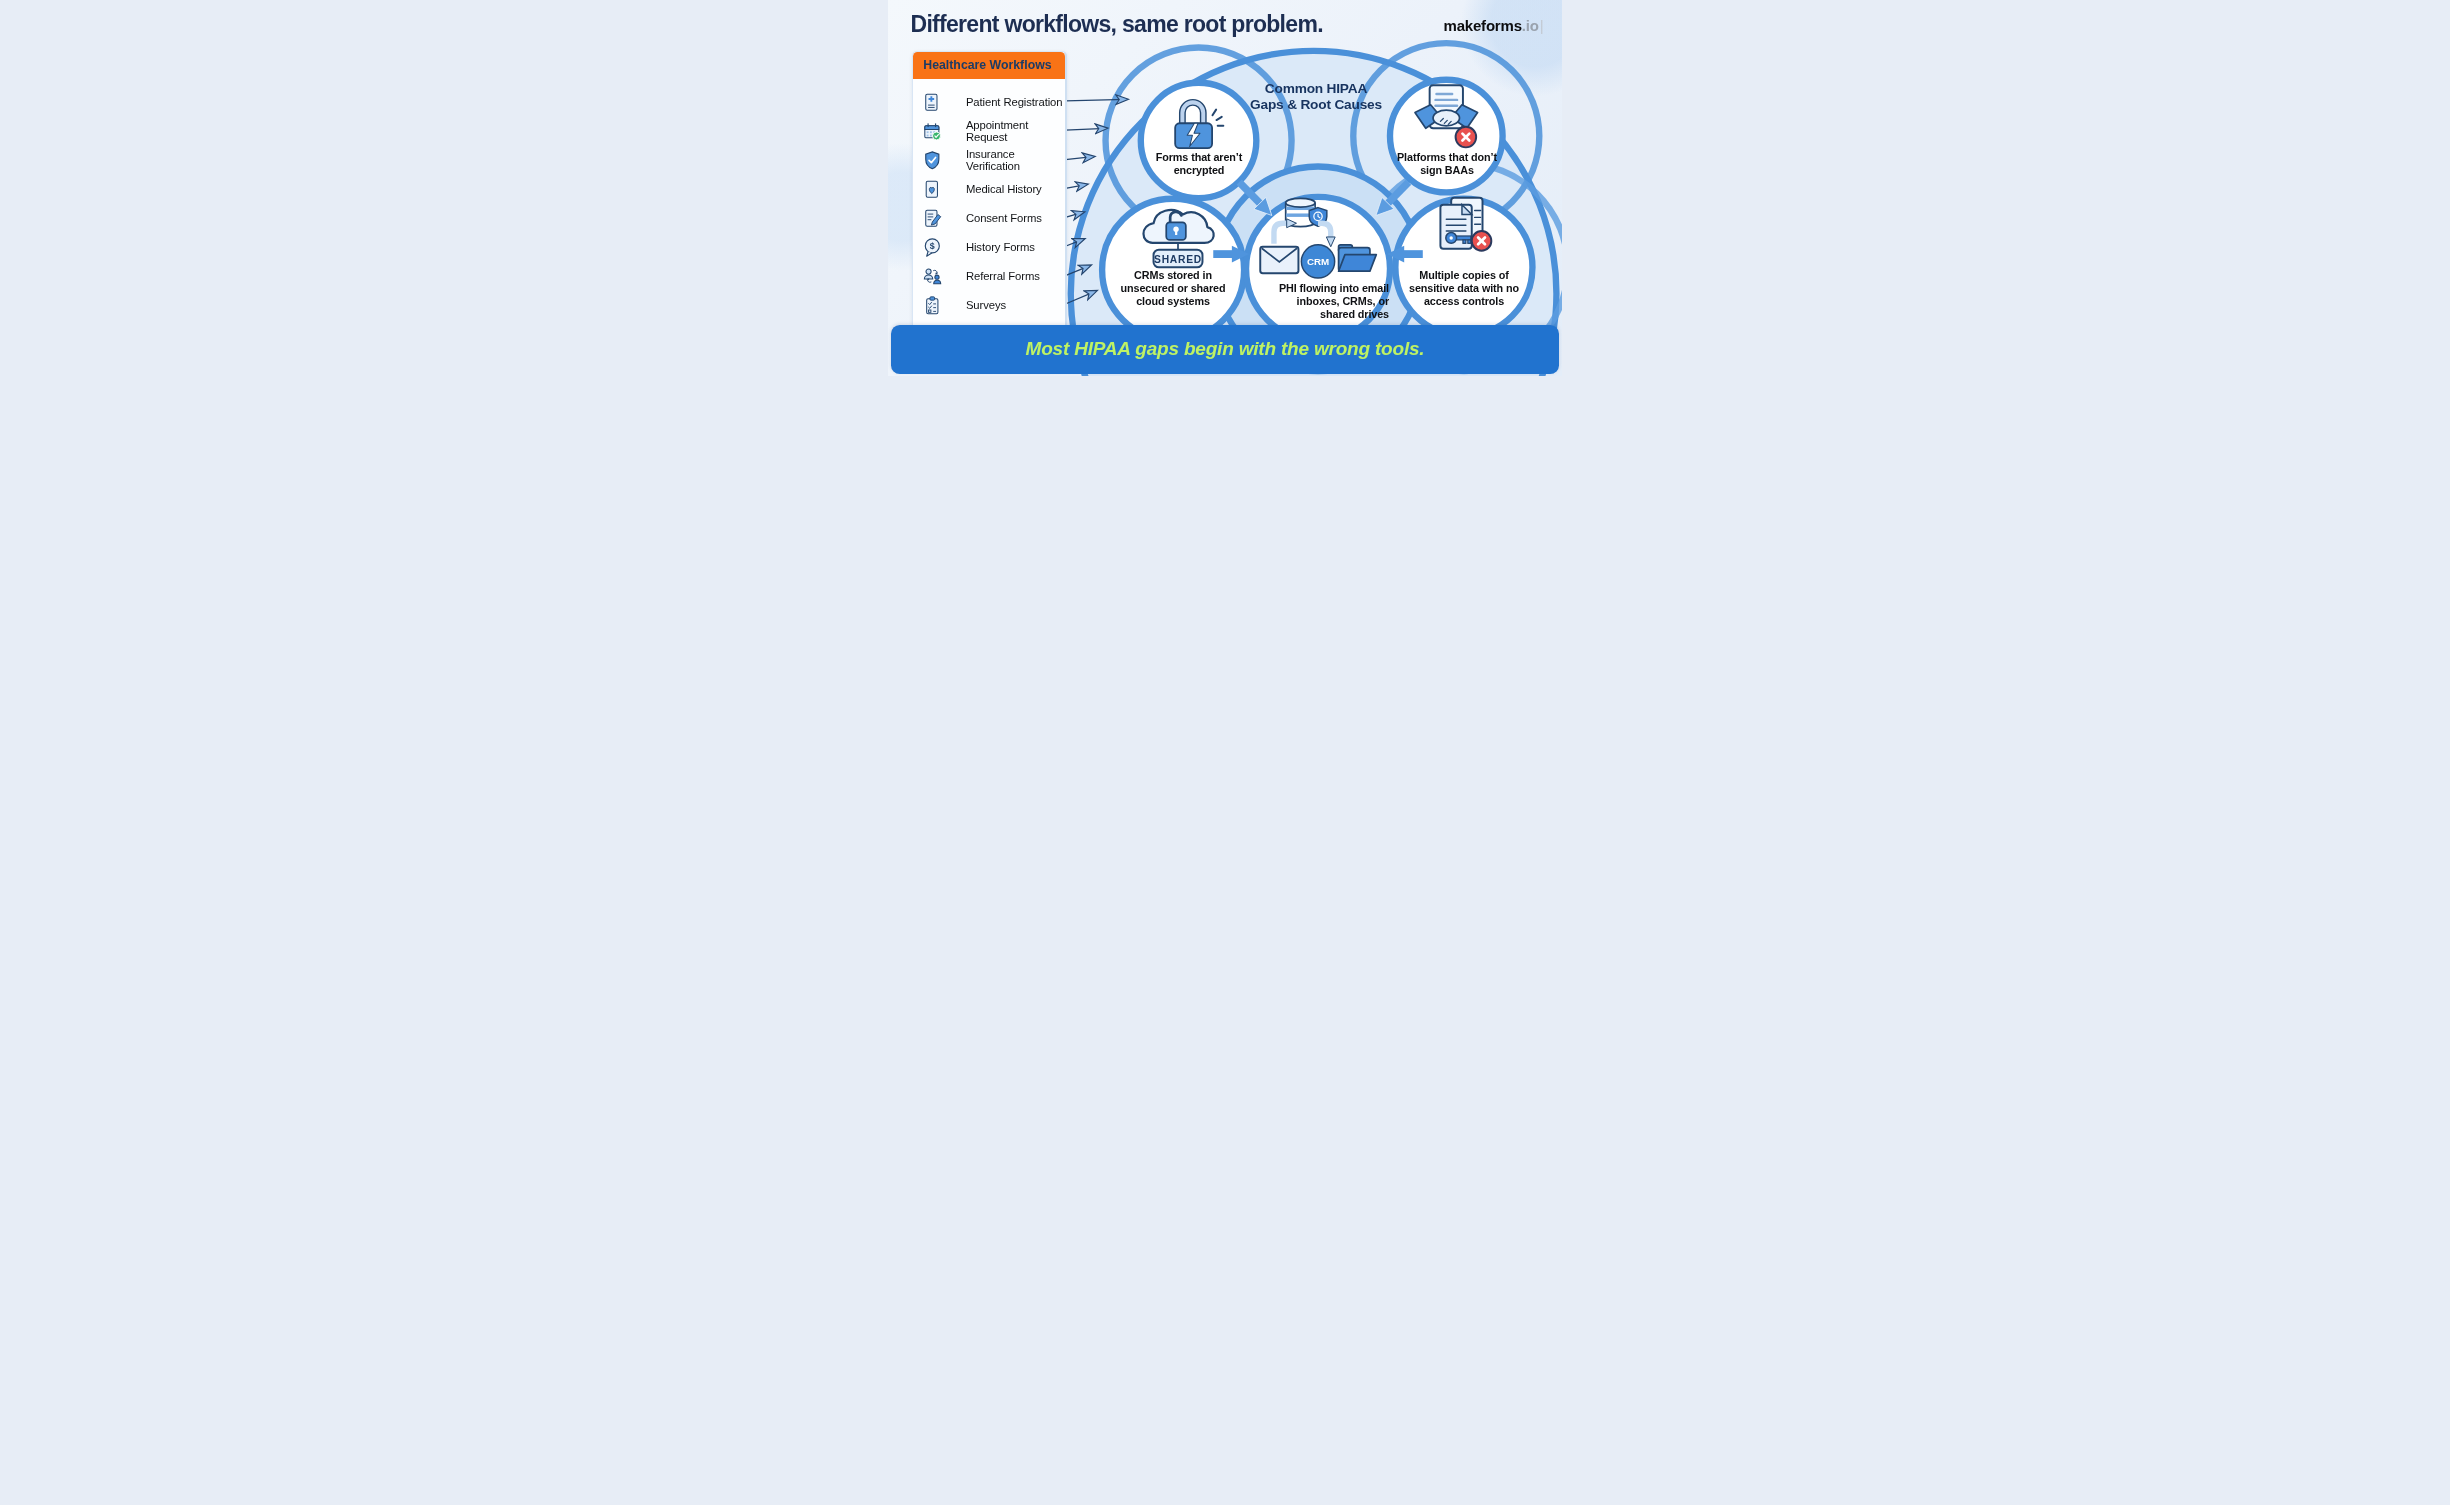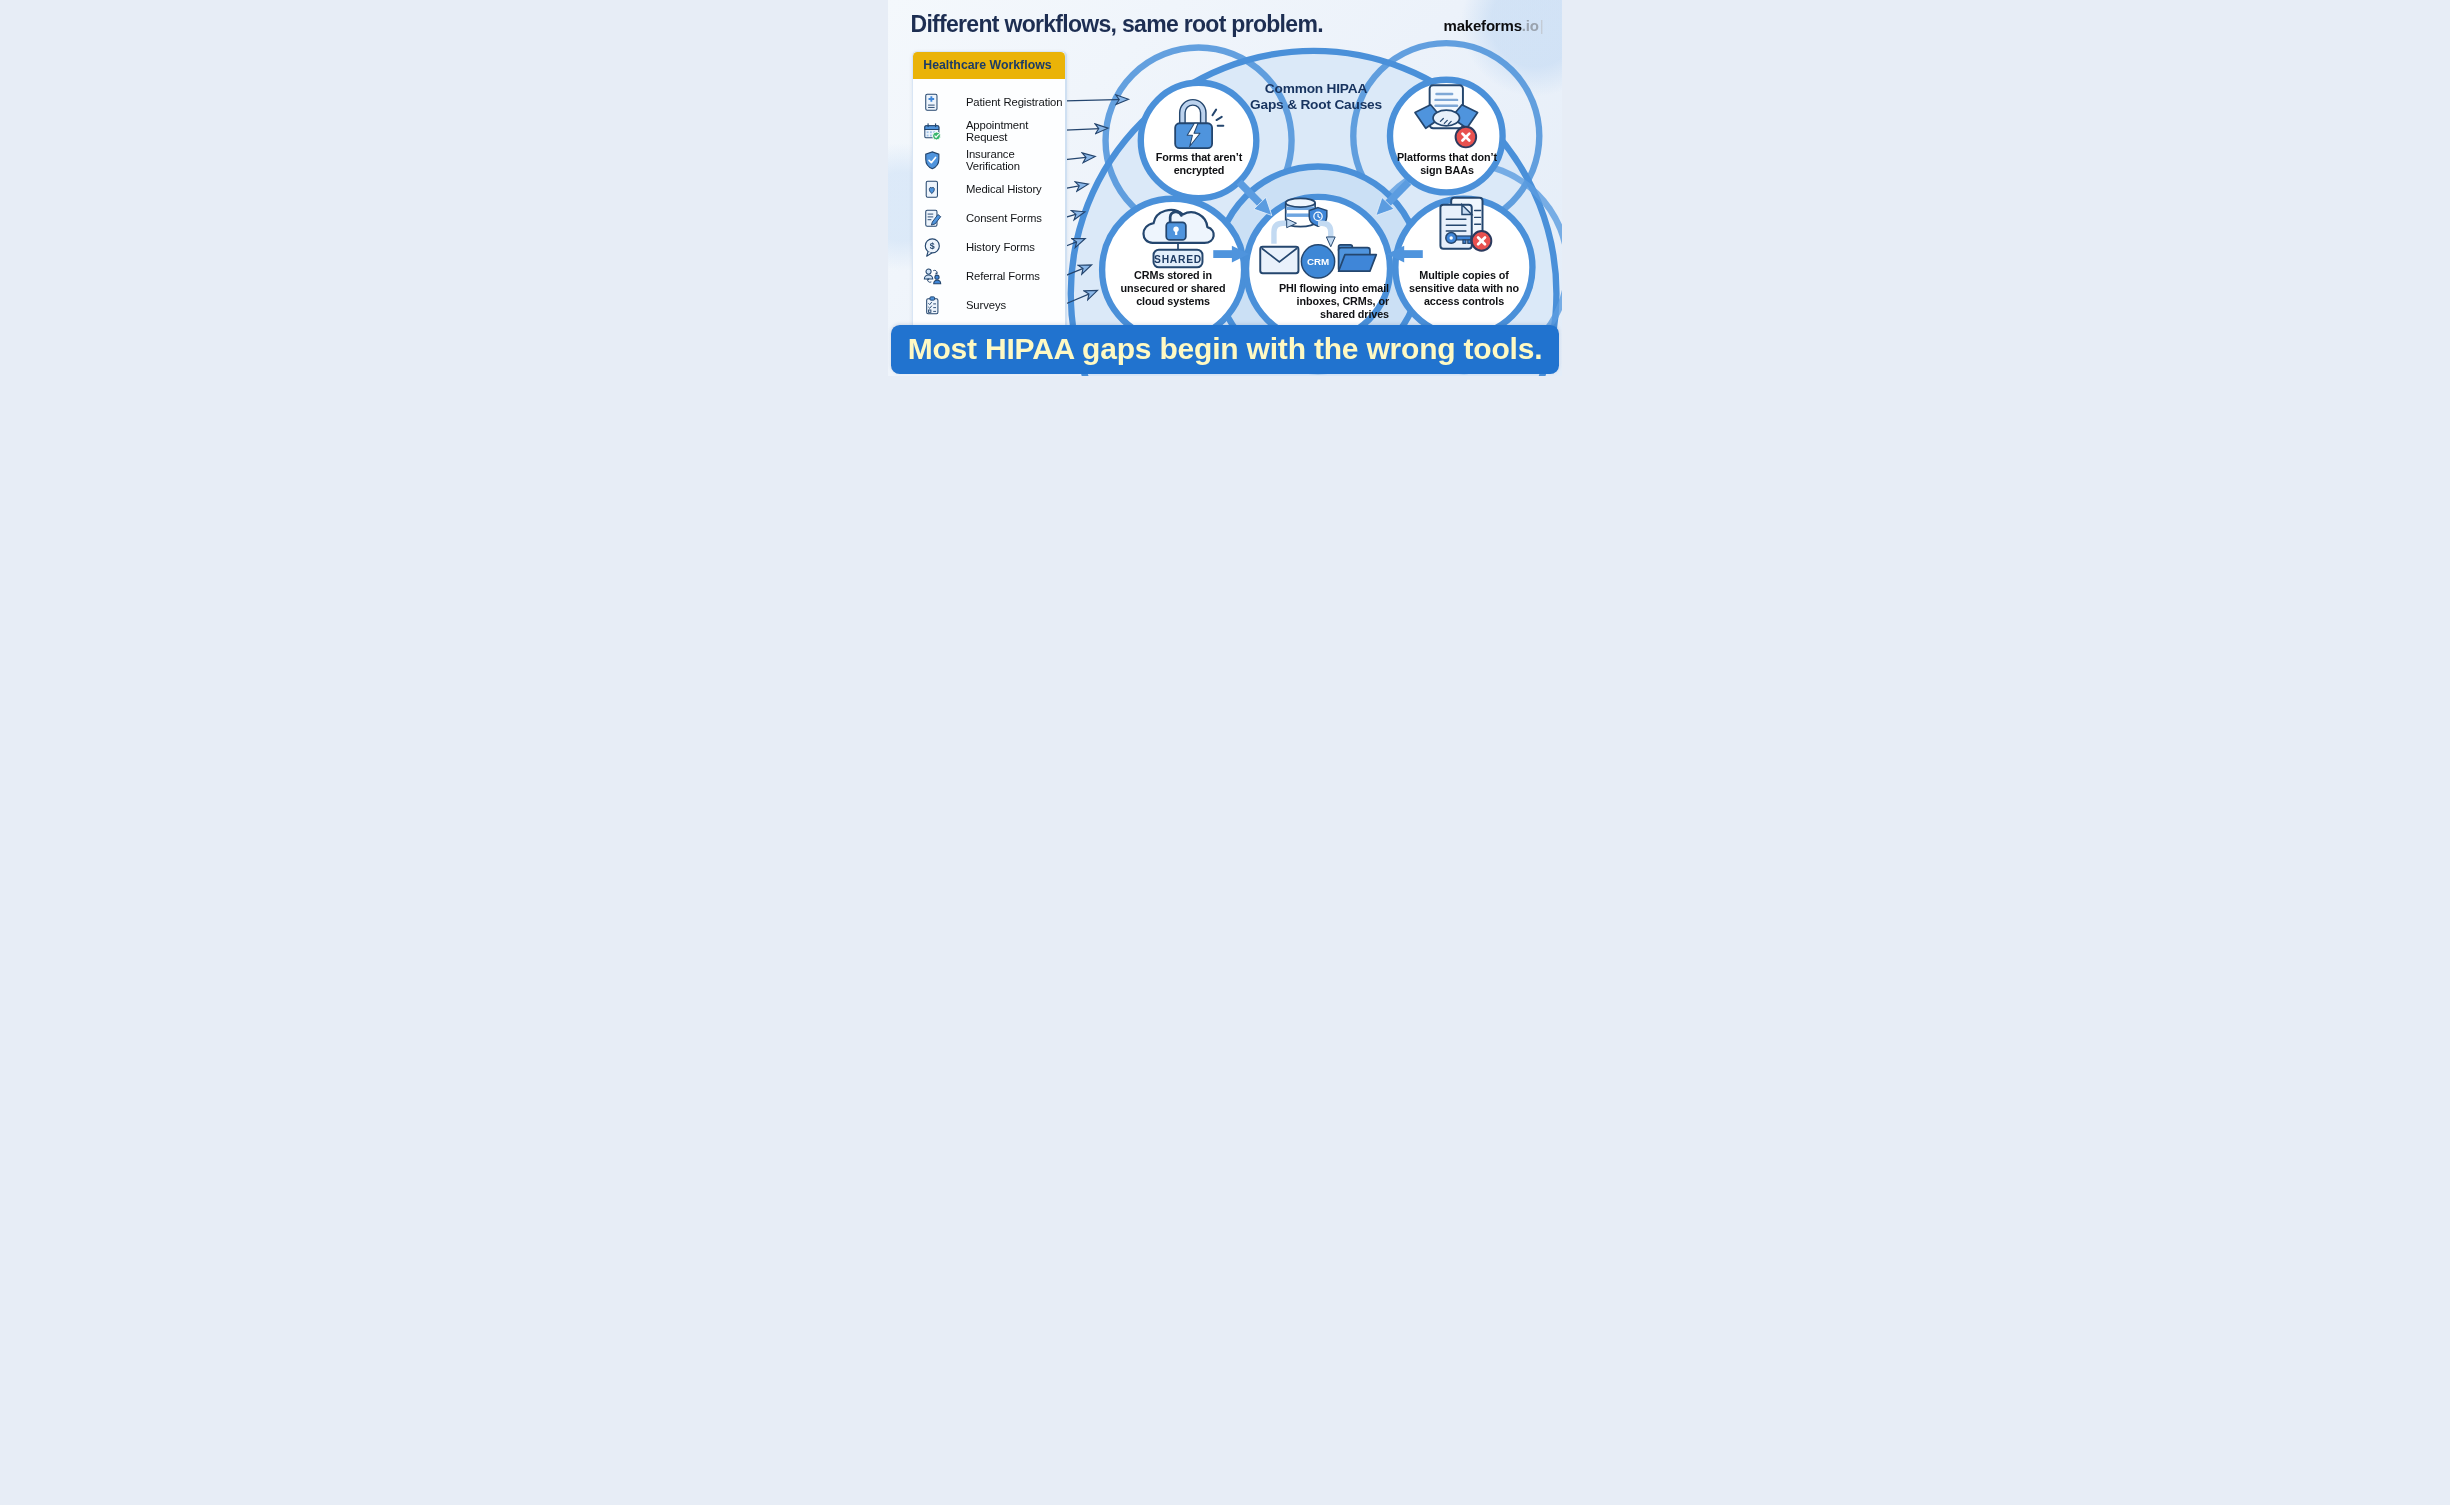--- a/index.html
+++ b/index.html
@@ -10,35 +10,35 @@
       linear-gradient(135deg,#f4f8fc 0%,#ecf2fa 55%,#e4edf8 100%);}
   .abs{position:absolute;}
   #page-title{left:22.5px;top:10.8px;font-size:23px;font-weight:700;letter-spacing:-0.7px;color:#1d2e52;z-index:4;}
   #logo{right:18.6px;top:16.7px;font-size:15px;font-weight:800;z-index:4;letter-spacing:-0.2px;}
   #logo .name{color:#0d0d0f;}
   #logo .tld{color:#9aa3ae;}
   #logo .bar{color:#c2c9d2;font-weight:400;margin-left:1px;}
   
   #sidebar{left:23.5px;top:51px;width:152px;height:274px;background:#fdfeff;border:0.5px solid #d9e6f5;
     border-right:2px solid #cfe0f2;border-radius:4.9px 4.9px 0 0;box-shadow:0 1px 3.9px rgba(30,60,110,.10);z-index:2;}
-  #sidebar .hd{height:26.5px;background:#eab308;border-radius:4.4px 4.4px 0 0;display:flex;align-items:center;
+  #sidebar .hd{height:26.5px;background:#f97316;border-radius:4.4px 4.4px 0 0;display:flex;align-items:center;
     padding-left:10.8px;font-size:12.3px;font-weight:700;color:#1c3c66;}
   #sidebar .items{padding-top:8.8px;}
   .srow{height:29px;display:flex;align-items:center;padding-left:9.8px;gap:23px;}
   .srow svg{width:20.6px;height:20.6px;flex:0 0 20.6px;}
   .srow .lbl{font-size:11.3px;font-weight:500;color:#121417;letter-spacing:-0.1px;}
   
   #scene{left:0;top:0;width:674px;height:376px;z-index:1;}
   
   .nlabel{z-index:3;text-align:center;font-weight:600;color:#101114;font-size:10.8px;line-height:1.22;letter-spacing:-0.1px;}
   #cluster-title{z-index:3;text-align:center;font-weight:800;color:#17335f;font-size:13.7px;line-height:1.2;letter-spacing:-0.2px;}
   
   #banner{left:2.9px;right:2.9px;top:325px;bottom:2.5px;background:#2173cf;border-radius:8.8px;z-index:5;
     display:flex;align-items:center;justify-content:center;box-shadow:0 -1px 3.9px rgba(20,50,100,.15);}
-  #banner .txt{color:#fef9c3;font-size:30px;font-weight:800;letter-spacing:-0.2px;}
+  #banner .txt{color:#bef264;font-size:19px;font-weight:800;letter-spacing:-0.2px;font-style:italic;}
   text{font-family:"Liberation Sans",sans-serif;}
 </style>
 </head>
 <body>
 
 <div id="stage">
 
   <div class="abs" id="page-title">Different workflows, same root problem.</div>
 
   <div class="abs" id="logo"><span class="name">makeforms</span><span class="tld">.io</span><span class="bar">|</span></div>

